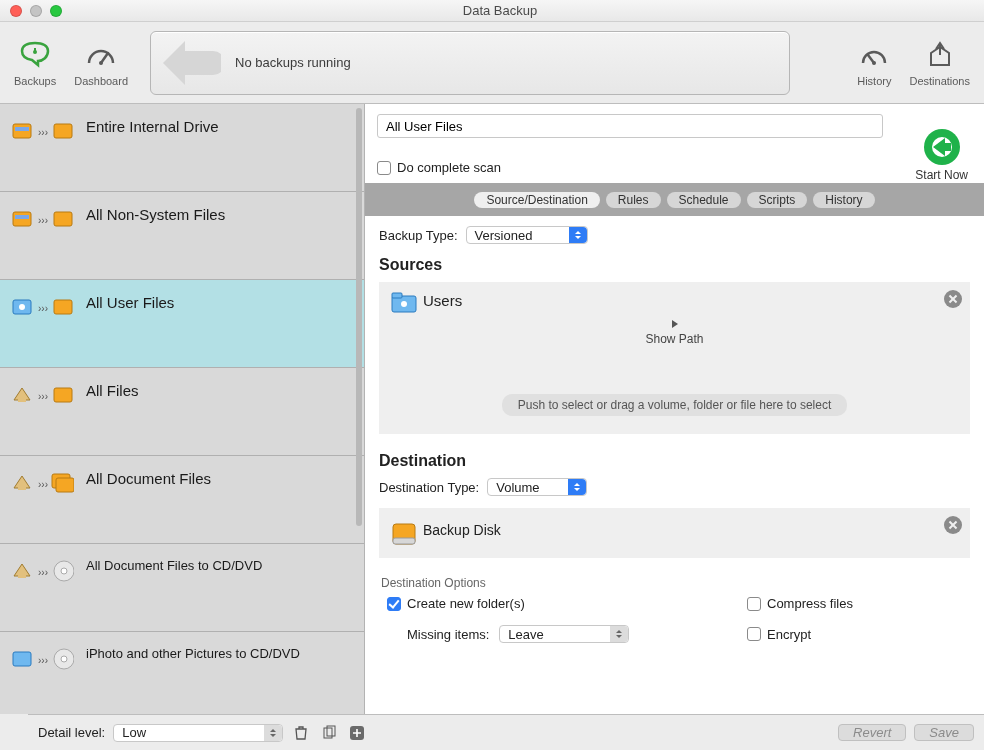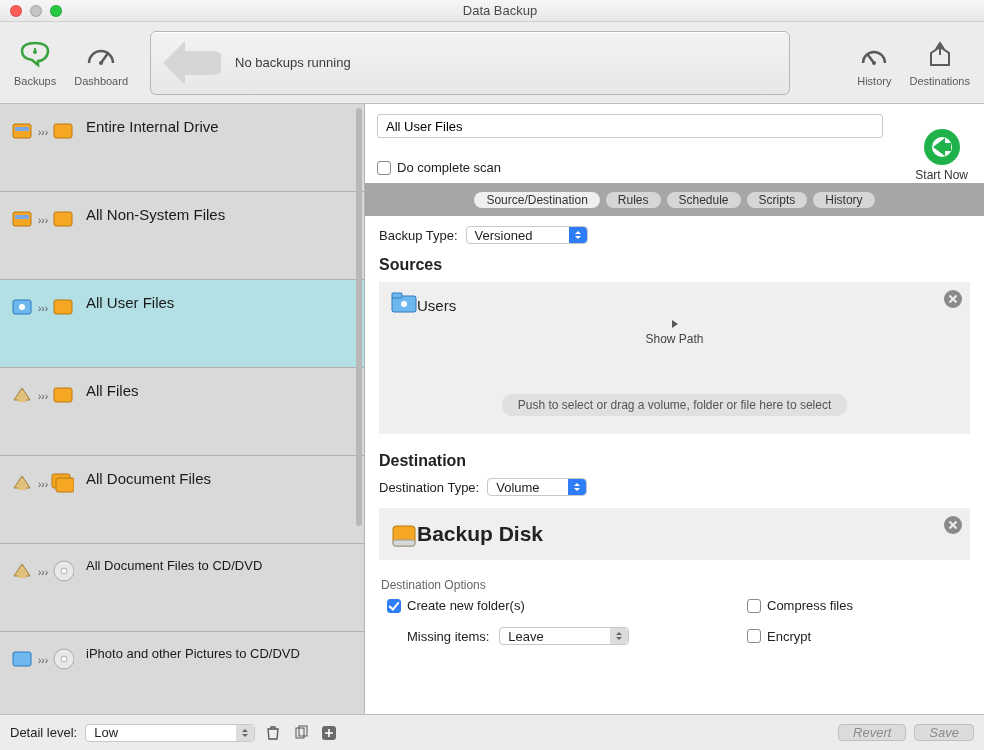--- a/index.html
+++ b/index.html
@@ -56,34 +56,34 @@
 .osx-select .dbl::after{border-top:3px solid #fff;margin-top:1px}
 .osx-select.gray .dbl{background:#dcdcdc}
 .osx-select.gray .dbl::before{border-bottom-color:#666}
 .osx-select.gray .dbl::after{border-top-color:#666}
 
 h3.section { font-size:16px; font-weight:bold; margin:6px 0 8px 0; }
 .srcbox { background:#efefef; border-radius:0; padding:10px 12px 14px 12px; position:relative; margin-bottom:18px; }
 .del-icon { position:absolute; right:8px; top:8px; width:18px; height:18px; background:#8a8a8a; border-radius:50%; cursor:pointer; display:flex; align-items:center; justify-content:center; }
 .del-icon::before,.del-icon::after{content:"";position:absolute;width:10px;height:2px;background:#efefef}
 .del-icon::before{transform:rotate(45deg)}.del-icon::after{transform:rotate(-45deg)}
-.src-entry { display:flex; align-items:flex-end; font-size:14px; }
+.src-entry { display:flex; align-items:flex-start; gap:6px; font-size:14px; }
 .folder-icon { width:26px; height:22px; }
 .showpath { display:flex; align-items:center; gap:4px; font-size:12px; color:#444; margin-top:6px; cursor:pointer;flex-direction:column; }
 .showpath .tri{width:0;height:0;border-top:4px solid transparent;border-bottom:4px solid transparent;border-left:6px solid #555}
 .drophint { background:#e0e0e0; border-radius:10px; padding:4px 16px; font-size:12px; color:#555; text-align:center; margin:48px auto 4px auto; width:fit-content; cursor:pointer; }
 
 .dest-options { font-size:12px; color:#666; margin:8px 0 6px 2px; }
 .optgrid { display:grid; grid-template-columns: 360px 200px; row-gap:14px; align-items:center; font-size:13px; }
 .checkline { display:flex; align-items:center; gap:6px; }
 .chk.checked{background:#2e7cf6;border-color:#2e7cf6;position:relative}
 .chk.checked::after{content:"";position:absolute;left:3px;top:0px;width:4px;height:8px;border:solid #fff;border-width:0 2px 2px 0;transform:rotate(40deg)}
 
 
-.footer { height:36px; background:#ececec; border-top:1px solid #bdbdbd; display:flex; align-items:center; padding:0 10px; gap:8px; font-size:13px; }
+.footer { height:36px; background:#ececec; border-top:1px solid #bdbdbd; display:flex; align-items:center; padding:0 10px; gap:8px; font-size:13px;margin-left:28px; }
 .footer .spacer{flex:1}
 .pill-btn { background:#dcdcdc; border:1px solid #c0c0c0; border-radius:4px; padding:0 14px; color:#8b8b8b; font-size:13px;font-style:italic; }
 .icon-btn { width:20px; height:20px; display:flex; align-items:center; justify-content:center; color:#555; cursor:pointer; }
 </style>
 </head>
 <body>
 
 <div class="titlebar">
   <div class="traffic">
     <div class="dot red"></div>
@@ -304,21 +304,21 @@
 
       <div class="srcbox" style="padding:14px 12px">
         <div class="del-icon"></div>
         <div class="src-entry">
           <span class="folder-icon">
             <svg width="26" height="24">
                 <rect x="2" y="2" width="22" height="20" rx="3" fill="#f5a623" stroke="#b87a12"></rect>
                 <rect x="2" y="16" width="22" height="6" rx="2" fill="#d7d7d7" stroke="#9a9a9a"></rect>
               </svg>
           </span>
-          <span style="font-size:21px;font-weight:700">Backup Disk</span>
+          <span style="font-size:14px;font-weight:400">Backup Disk</span>
         </div>
       </div>
 
       <div class="dest-options">Destination Options</div>
       <div class="optgrid" style="margin-left:8px">
         <div class="checkline">
           <span class="chk checked"></span>
           <span>Create new folder(s)</span>
         </div>
         <div class="checkline">

